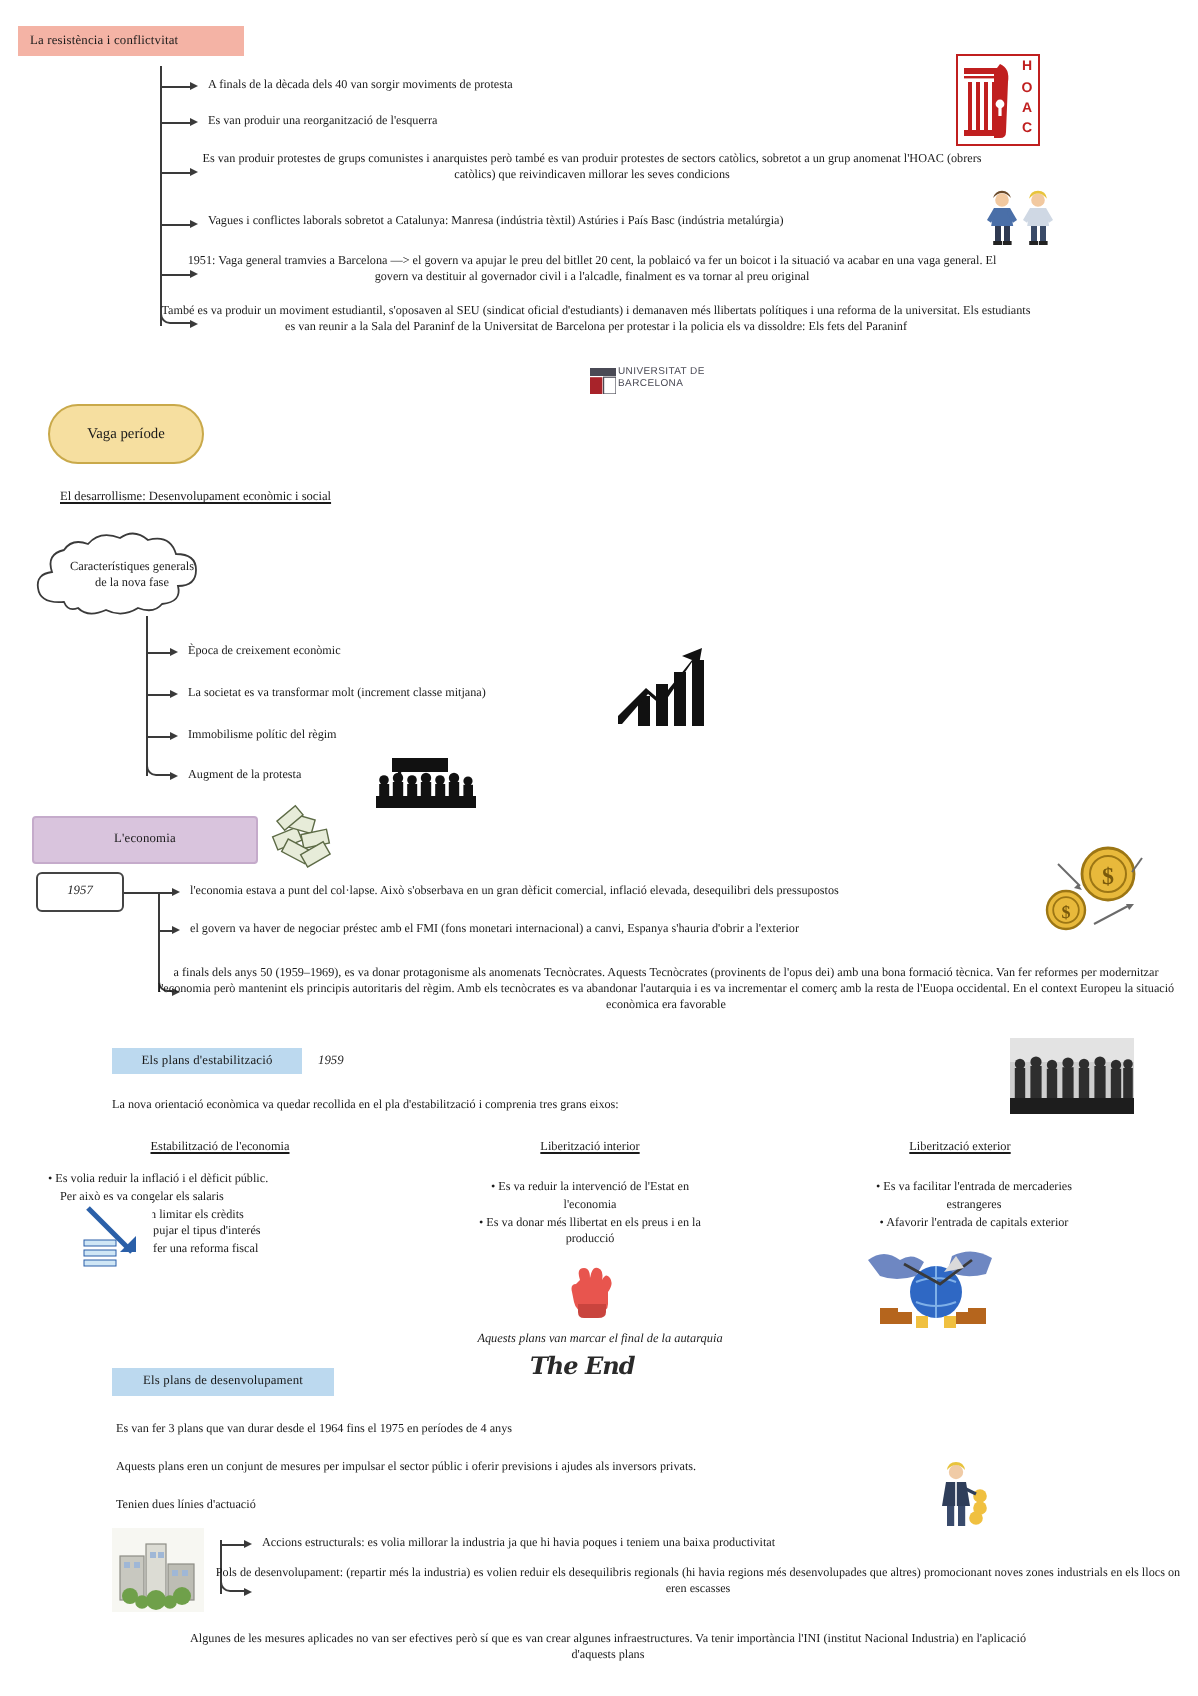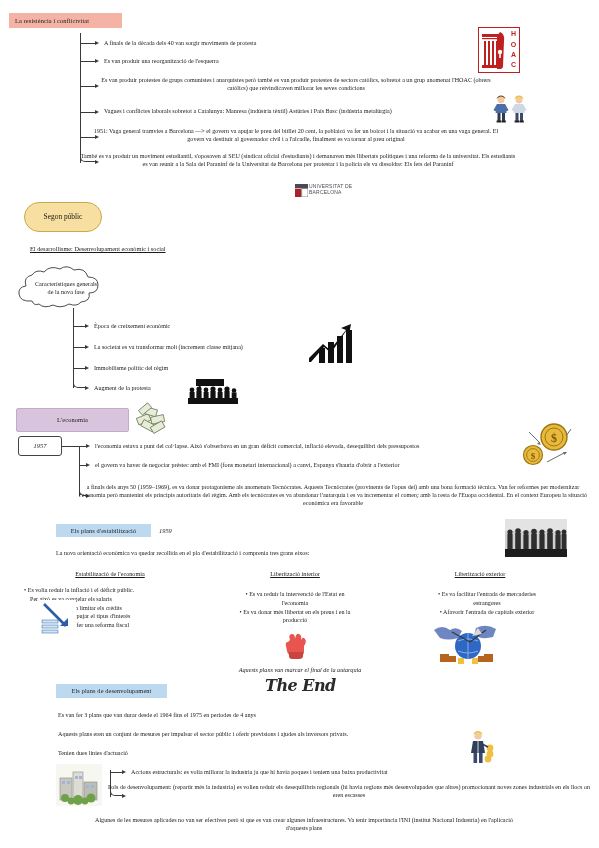--- a/index.html
+++ b/index.html
@@ -101,21 +101,21 @@
   .ublogo-txt {
     position:absolute; left:14px; top:1px;
     font-size:5px; line-height:1.15; color:#4a4a55;
     font-family:"Liberation Sans", sans-serif; letter-spacing:.2px;
   }
 
   .script {
     position:absolute;
     font-family:"DejaVu Serif", serif;
     font-style:italic; font-weight:bold;
-    font-size:16px;
+    font-size:12px;
     color:#2a2a2a;
     letter-spacing:-.5px;
   }
 </style>
 </head>
 <body>
 
 <div class="page">
 
   <div class="pill pill-red" style="left:9px; top:13px; width:113px; height:15px; justify-content:flex-start; padding-left:6px;">La resistència i conflictvitat</div>
@@ -197,21 +197,21 @@
       <rect x="0" y="0" width="13" height="4" fill="#4a4a55"></rect>
       <rect x="0" y="4.6" width="6.2" height="8.4" fill="#a8232a"></rect>
       <rect x="6.8" y="4.6" width="6.2" height="8.4" fill="#ffffff" stroke="#4a4a55" stroke-width=".6"></rect>
     </svg>
     <div class="ublogo-txt">
       <div>UNIVERSITAT DE</div>
       <div>BARCELONA</div>
     </div>
   </div>
 
-  <div class="roundbox" style="left:24px; top:202px; width:78px; height:30px;">Segon públic</div>
+  <div class="roundbox" style="left:24px; top:202px; width:78px; height:30px;">Vaga període</div>
 
   <div class="tx u" style="left:30px; top:245px; width:280px; font-size:6.3px;">El desarrollisme: Desenvolupament econòmic i social</div>
 
   <div class="cloud" style="left:12px; top:263px; width:108px; height:50px;">
     <svg width="108" height="50" viewBox="0 0 108 50" style="position:absolute;left:0;top:0;">
       <path d="M20 38
                q-12 1 -13 -7 q-1 -7 7 -8
                q-3 -9 6 -11 q4 -6 12 -3
                q6 -7 16 -3 q7 -5 14 1
                q11 -3 14 7 q10 0 10 8 q0 8 -9 8

